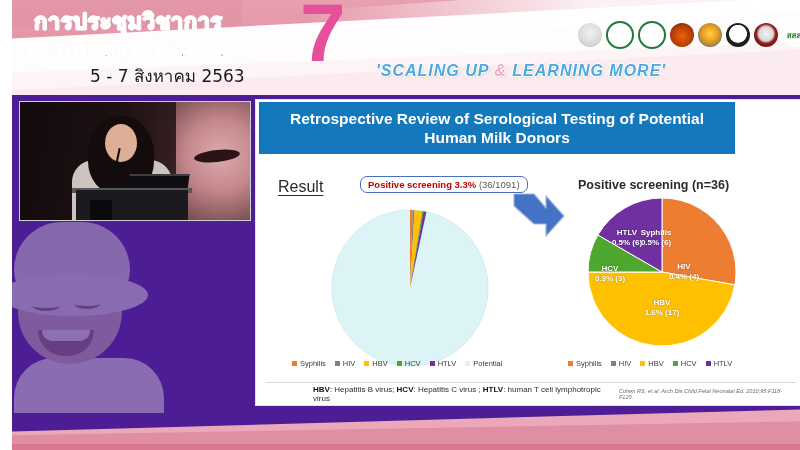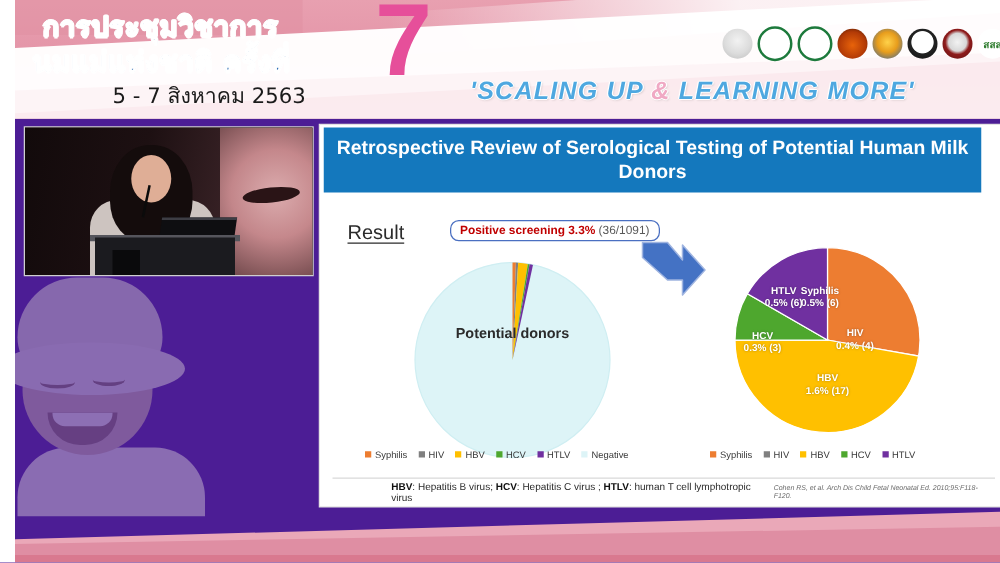--- a/index.html
+++ b/index.html
@@ -26,21 +26,21 @@
   .thai-line1{position:absolute;left:22px;top:4px;font-size:22px;font-weight:bold;
      color:#2f6fb5;-webkit-text-stroke:1.1px #ffffff;letter-spacing:.5px;white-space:nowrap;
      font-family:"DejaVu Sans",sans-serif;text-shadow:0 1px 0 #fff,1px 0 0 #fff,0 -1px 0 #fff,-1px 0 0 #fff;}
   .thai-line2{position:absolute;left:14px;top:32px;font-size:22px;font-weight:bold;
      color:#2f6fb5;-webkit-text-stroke:1.1px #ffffff;letter-spacing:.5px;white-space:nowrap;
      font-family:"DejaVu Sans",sans-serif;text-shadow:0 1px 0 #fff,1px 0 0 #fff,0 -1px 0 #fff,-1px 0 0 #fff;}
   .thai-date{position:absolute;left:78px;top:62px;font-size:17px;font-weight:normal;color:#1b1b1b;
      white-space:nowrap;font-family:"DejaVu Sans",sans-serif;}
   .big7{position:absolute;left:288px;top:-8px;font-size:82px;font-weight:bold;color:#e64f9a;
      font-family:"Liberation Sans",sans-serif;line-height:1;}
-  .tagline{position:absolute;left:364px;top:62px;font-size:20px;font-weight:bold;
+  .tagline{position:absolute;left:364px;top:62px;font-size:16px;font-weight:bold;
      color:#4ea8e0;letter-spacing:1px;white-space:nowrap;font-style:italic;
      font-family:"Liberation Sans",sans-serif;
      text-shadow:0 1px 0 #fff,1px 0 0 #fff,0 -1px 0 #fff,-1px 0 0 #fff,1px 1px 2px rgba(0,0,0,.18);}
   .tagline .amp{color:#f0a9c4;}
 
   .logos{position:absolute;left:566px;top:21px;display:flex;gap:4px;align-items:center;}
   .logo{width:24px;height:24px;border-radius:50%;display:flex;align-items:center;justify-content:center;
         font-size:7px;color:#fff;overflow:hidden;text-align:right;}
   .lg1{background:radial-gradient(circle at 50% 40%,#f2f2f2 0%,#dcdcdc 55%,#bdbdbd 100%);color:#777;}
   .lg2{background:#ffffff;border:2px solid #1d7a3c;color:#1d7a3c;}
@@ -86,21 +86,21 @@
      border-bottom:3px solid #8a7668;}
   .baby-mouth{position:absolute;left:26px;top:112px;width:56px;height:26px;border-radius:0 0 32px 32px;
      background:#8e7367;overflow:hidden;}
   .baby-teeth{position:absolute;left:4px;top:0px;width:48px;height:11px;background:#f0eae4;border-radius:0 0 10px 10px;}
   .baby-body{position:absolute;left:2px;top:140px;width:150px;height:60px;border-radius:40px 40px 0 0;
      background:#e7e2de;}
 
   
   .slide{position:absolute;left:244px;top:100px;width:548px;height:305px;background:#ffffff;
      box-shadow:0 0 0 1px #e3e3e3;}
-  .slide-title{position:absolute;left:3px;top:2px;width:526px;height:52px;background:#1478bd;
+  .slide-title{position:absolute;left:3px;top:2px;width:476px;height:52px;background:#1478bd;
      color:#ffffff;display:flex;align-items:center;justify-content:center;text-align:center;
      font-size:15.5px;font-weight:bold;line-height:1.25;padding:0 6px;box-sizing:border-box;}
 
   .result-label{position:absolute;left:22px;top:78px;font-size:16px;font-weight:normal;color:#2b2b2b;
      text-decoration:underline;text-underline-offset:3px;}
 
   .callout{position:absolute;left:104px;top:76px;padding:2px 7px;border:1.6px solid #4a6fc1;
      border-radius:7px;background:#ffffff;white-space:nowrap;font-size:9.5px;}
   .callout .hi{color:#c00000;font-weight:bold;}
   .callout .sub{color:#595959;text-align:right;}
@@ -212,23 +212,23 @@
     <svg class="pieL" viewBox="0 0 160 160">
       <circle cx="80" cy="80" r="78" fill="#DDF4F7" stroke="#cfeef2" stroke-width="1"></circle>
 
       <path d="M80,80 L80,2 A78,78 0 0 1 82.73,2.05 Z" fill="#ED7D31"></path>
       <path d="M80,80 L82.73,2.05 A78,78 0 0 1 84.55,2.17 Z" fill="#808080"></path>
       <path d="M80,80 L84.55,2.17 A78,78 0 0 1 92.28,3.12 Z" fill="#FFC000"></path>
       <path d="M80,80 L92.28,3.12 A78,78 0 0 1 93.64,3.35 Z" fill="#4EA72E"></path>
       <path d="M80,80 L93.64,3.35 A78,78 0 0 1 96.37,3.92 Z" fill="#7030A0"></path>
     </svg>
     <div class="pieL-cap">
-      <div>Potential donors</div>
-    </div>
-
+    </div>
+
+    <div class="pieR-title">Positive screening (n=36)</div>
     <svg class="pieR" viewBox="0 0 152 152">
 
       <path d="M76,76 L76,2 A74,74 0 0 1 140.09,113 Z" fill="#ED7D31" stroke="#ffffff" stroke-width="1"></path>
 
       <path d="M76,76 L140.09,113 A74,74 0 0 1 148.88,88.85 Z" fill="#808080" stroke="#ffffff" stroke-width="1" transform="rotate(0 76 76)"></path>
 
       <path d="M76,76 L148.88,88.85 A74,74 0 0 1 2,76 Z" fill="#FFC000" stroke="#ffffff" stroke-width="1"></path>
 
       <path d="M76,76 L2,76 A74,74 0 0 1 11.91,39.0 Z" fill="#4EA72E" stroke="#ffffff" stroke-width="1"></path>
 
@@ -272,21 +272,21 @@
       <span class="it">
           <i class="sw" style="background:#4EA72E"></i>
           <span>HCV</span>
         </span>
       <span class="it">
           <i class="sw" style="background:#7030A0"></i>
           <span>HTLV</span>
         </span>
       <span class="it">
           <i class="sw" style="background:#DDF4F7"></i>
-          <span>Negative</span>
+          <span>Potential</span>
         </span>
     </div>
 
     <div class="legend legendR">
       <span class="it">
           <i class="sw" style="background:#ED7D31"></i>
           <span>Syphilis</span>
         </span>
       <span class="it">
           <i class="sw" style="background:#808080"></i>

